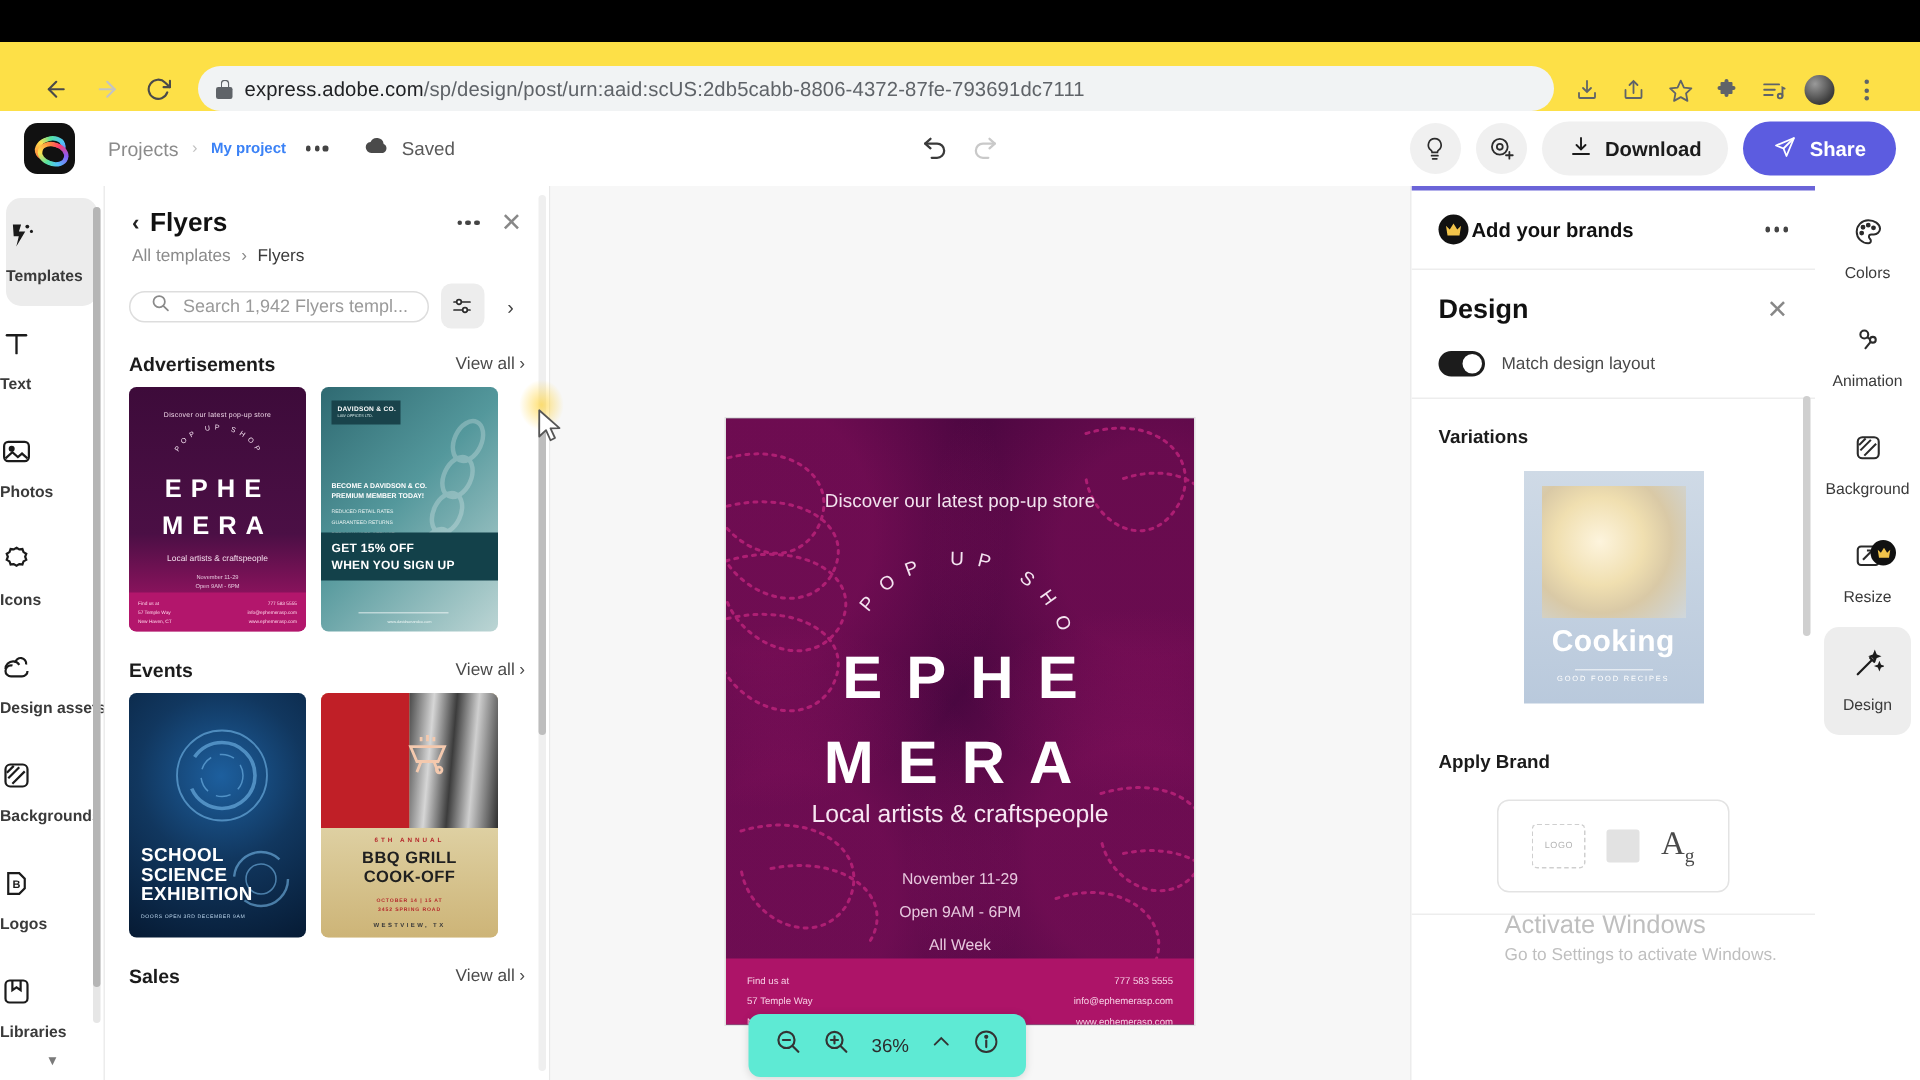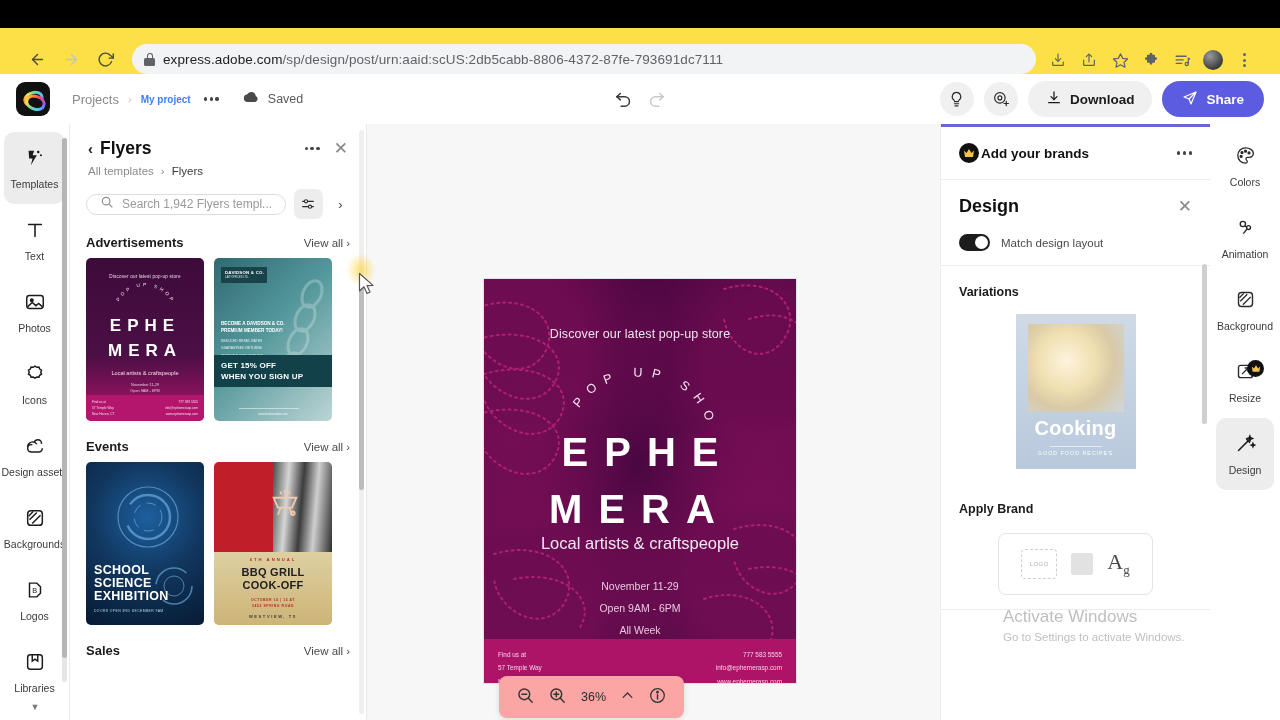--- a/index.html
+++ b/index.html
@@ -76,22 +76,22 @@
   .hdr-right { margin-left:auto; display:flex; align-items:center; gap:10px; }
   .round-btn { width:34px; height:34px; border-radius:50%; background:#f0f0f0;
                display:flex; align-items:center; justify-content:center; color:#2c2c2c; }
   .pill { height:36px; border-radius:18px; background:#f0f0f0; display:flex; align-items:center;
           gap:8px; padding:0 18px; font-size:13.5px; font-weight:bold; color:#1b1b1b; }
   .pill.primary { background:#5c5ce0; color:#fff; padding:0 20px; }
 
   
   .rail { position:absolute; left:0; top:50px; width:70px; height:596px; background:#fff;
           border-right:1px solid #ececec; overflow:hidden; }
-  .rail-item { height:72px; display:flex; flex-direction:column; align-items:center; justify-content:center;
-               gap:5px; color:#2b2b2b; }
+  .rail-item { height:72px; display:flex; flex-direction:column; justify-content:center;
+               gap:5px; color:#2b2b2b;font-weight:bold; }
   .rail-item.sel { background:#ececec; border-radius:10px; margin:0 4px; }
   .rail-label { font-size:10.5px; color:#3a3a3a; white-space:nowrap; }
   .rail-scroll { position:absolute; right:2px; top:6px; width:6px; height:560px; }
   .rail-scroll .track { position:absolute; top:8px; bottom:8px; left:1px; width:5px; background:#e6e6e6; border-radius:3px;}
   .rail-scroll .thumb { position:absolute; top:8px; left:1px; width:5px; height:520px; background:#b5b5b5; border-radius:3px;}
   .rail-arrow { position:absolute; left:0; width:70px; text-align:center; font-size:9px; color:#7a7a7a; }
 
   
   .tpl-panel { position:absolute; left:70px; top:50px; width:297px; height:596px; background:#fff;
                border-right:1px solid #e8e8e8; overflow:hidden; }
@@ -190,21 +190,21 @@
   .art-title { position:absolute; top:145px; left:0; width:100%; text-align:center; color:#fff;
                font-size:40px; font-weight:bold; letter-spacing:16px; line-height:1.43; text-indent:16px;}
   .art-sub { position:absolute; top:255px; left:0; width:100%; text-align:center; color:#f7e6f2;
              font-size:16.5px; }
   .art-det { position:absolute; top:296px; left:0; width:100%; text-align:center; color:#e7c8de;
              font-size:10.5px; line-height:2.1; }
   .art-foot { position:absolute; left:0; bottom:0; width:100%; height:44px; background:#ad1468; }
   .art-foot .fl { position:absolute; left:14px; top:9px; color:#f7cfe4; font-size:6.4px; line-height:2.1; }
   .art-foot .fr { position:absolute; right:14px; top:9px; text-align:right; color:#f7cfe4; font-size:6.4px; line-height:2.1; }
 
-  .zoom-bar { position:absolute; left:132px; top:552px; width:185px; height:42px; background:#fca5a5;
+  .zoom-bar { position:absolute; left:132px; top:552px; width:185px; height:42px; background:#5eead4;
               border-radius:8px; box-shadow:0 1px 6px rgba(0,0,0,.13); display:flex; align-items:center;
               justify-content:space-around; padding:0 10px; }
   .zoom-val { font-size:12.5px; color:#2b2b2b; }
 
   
   .right-panel { position:absolute; left:940px; top:50px; width:270px; height:596px; background:#fff;
                  border-left:1px solid #ececec; overflow:hidden; }
   .rp-accent { position:absolute; left:0; top:0; width:270px; height:3px; background:#6b64d8; }
   .rp-brands { height:53px; display:flex; align-items:center; padding:0 18px; gap:2px;
                border-bottom:1px solid #ededed; margin-top:3px;}

